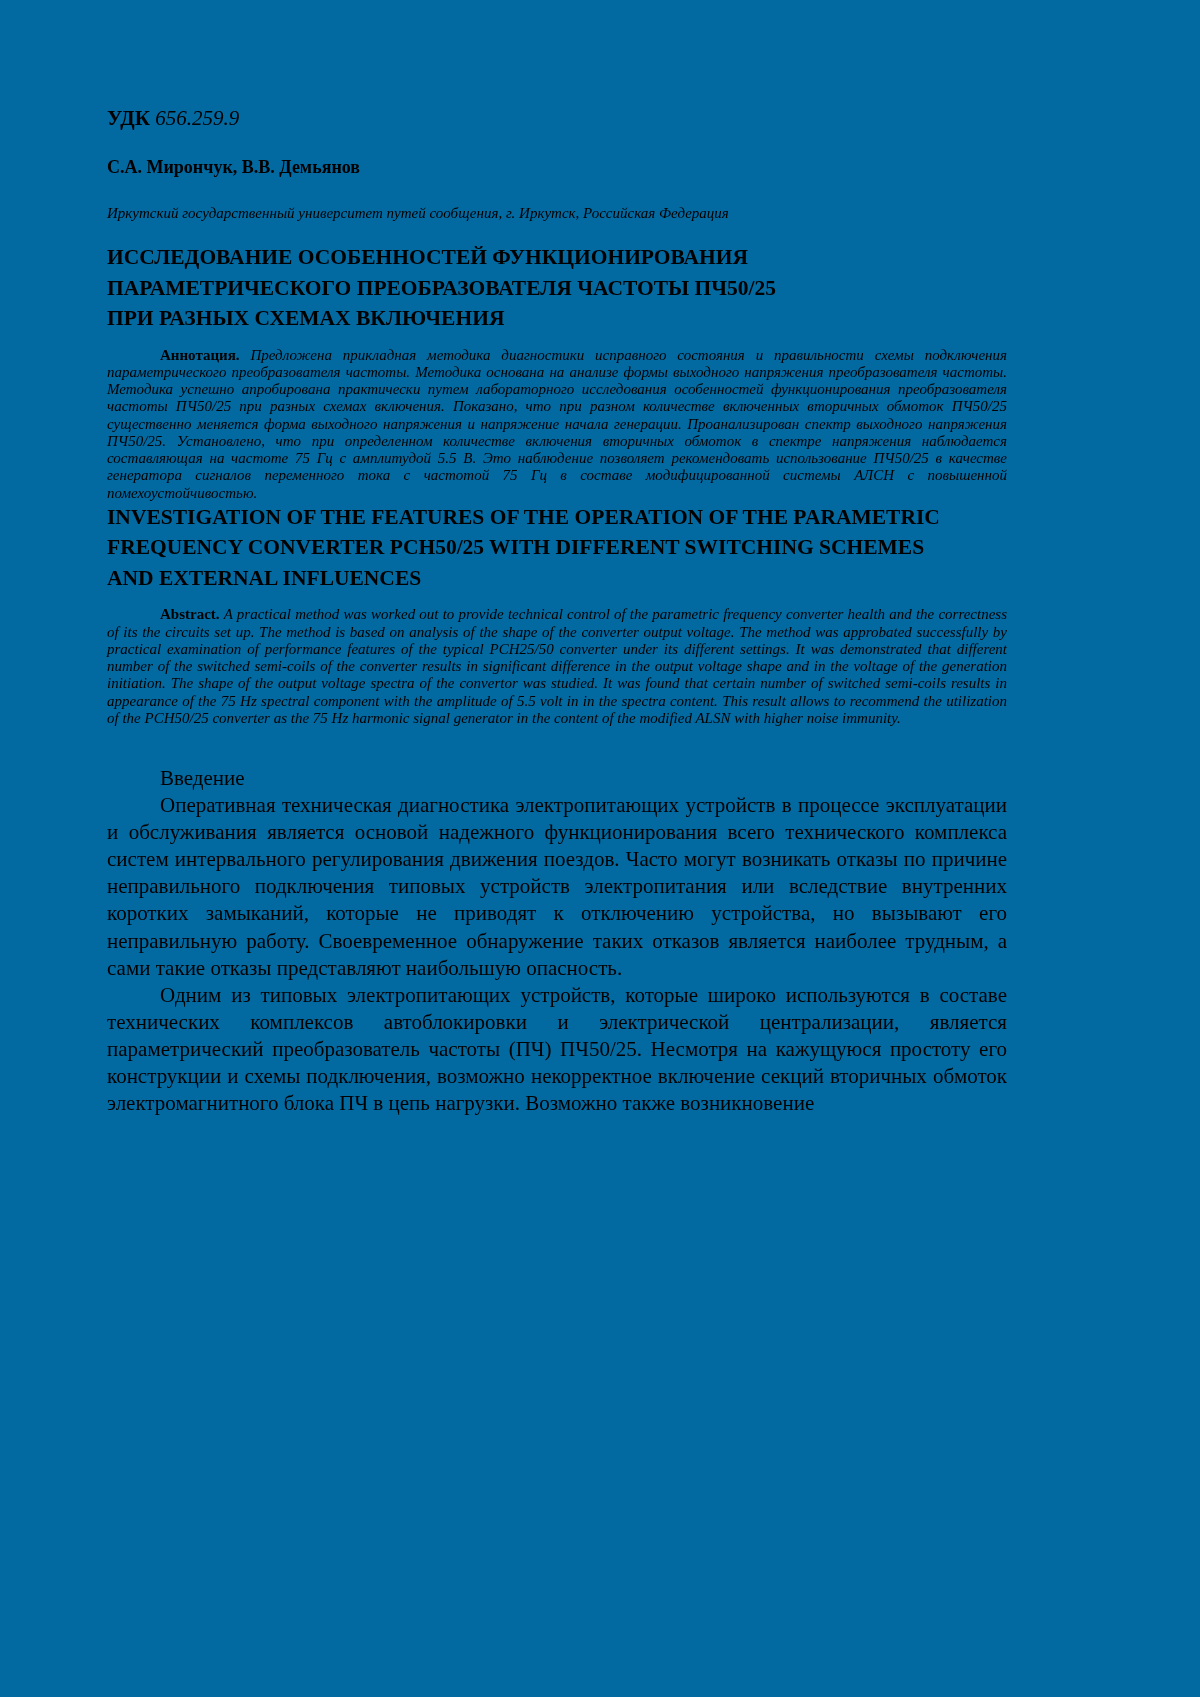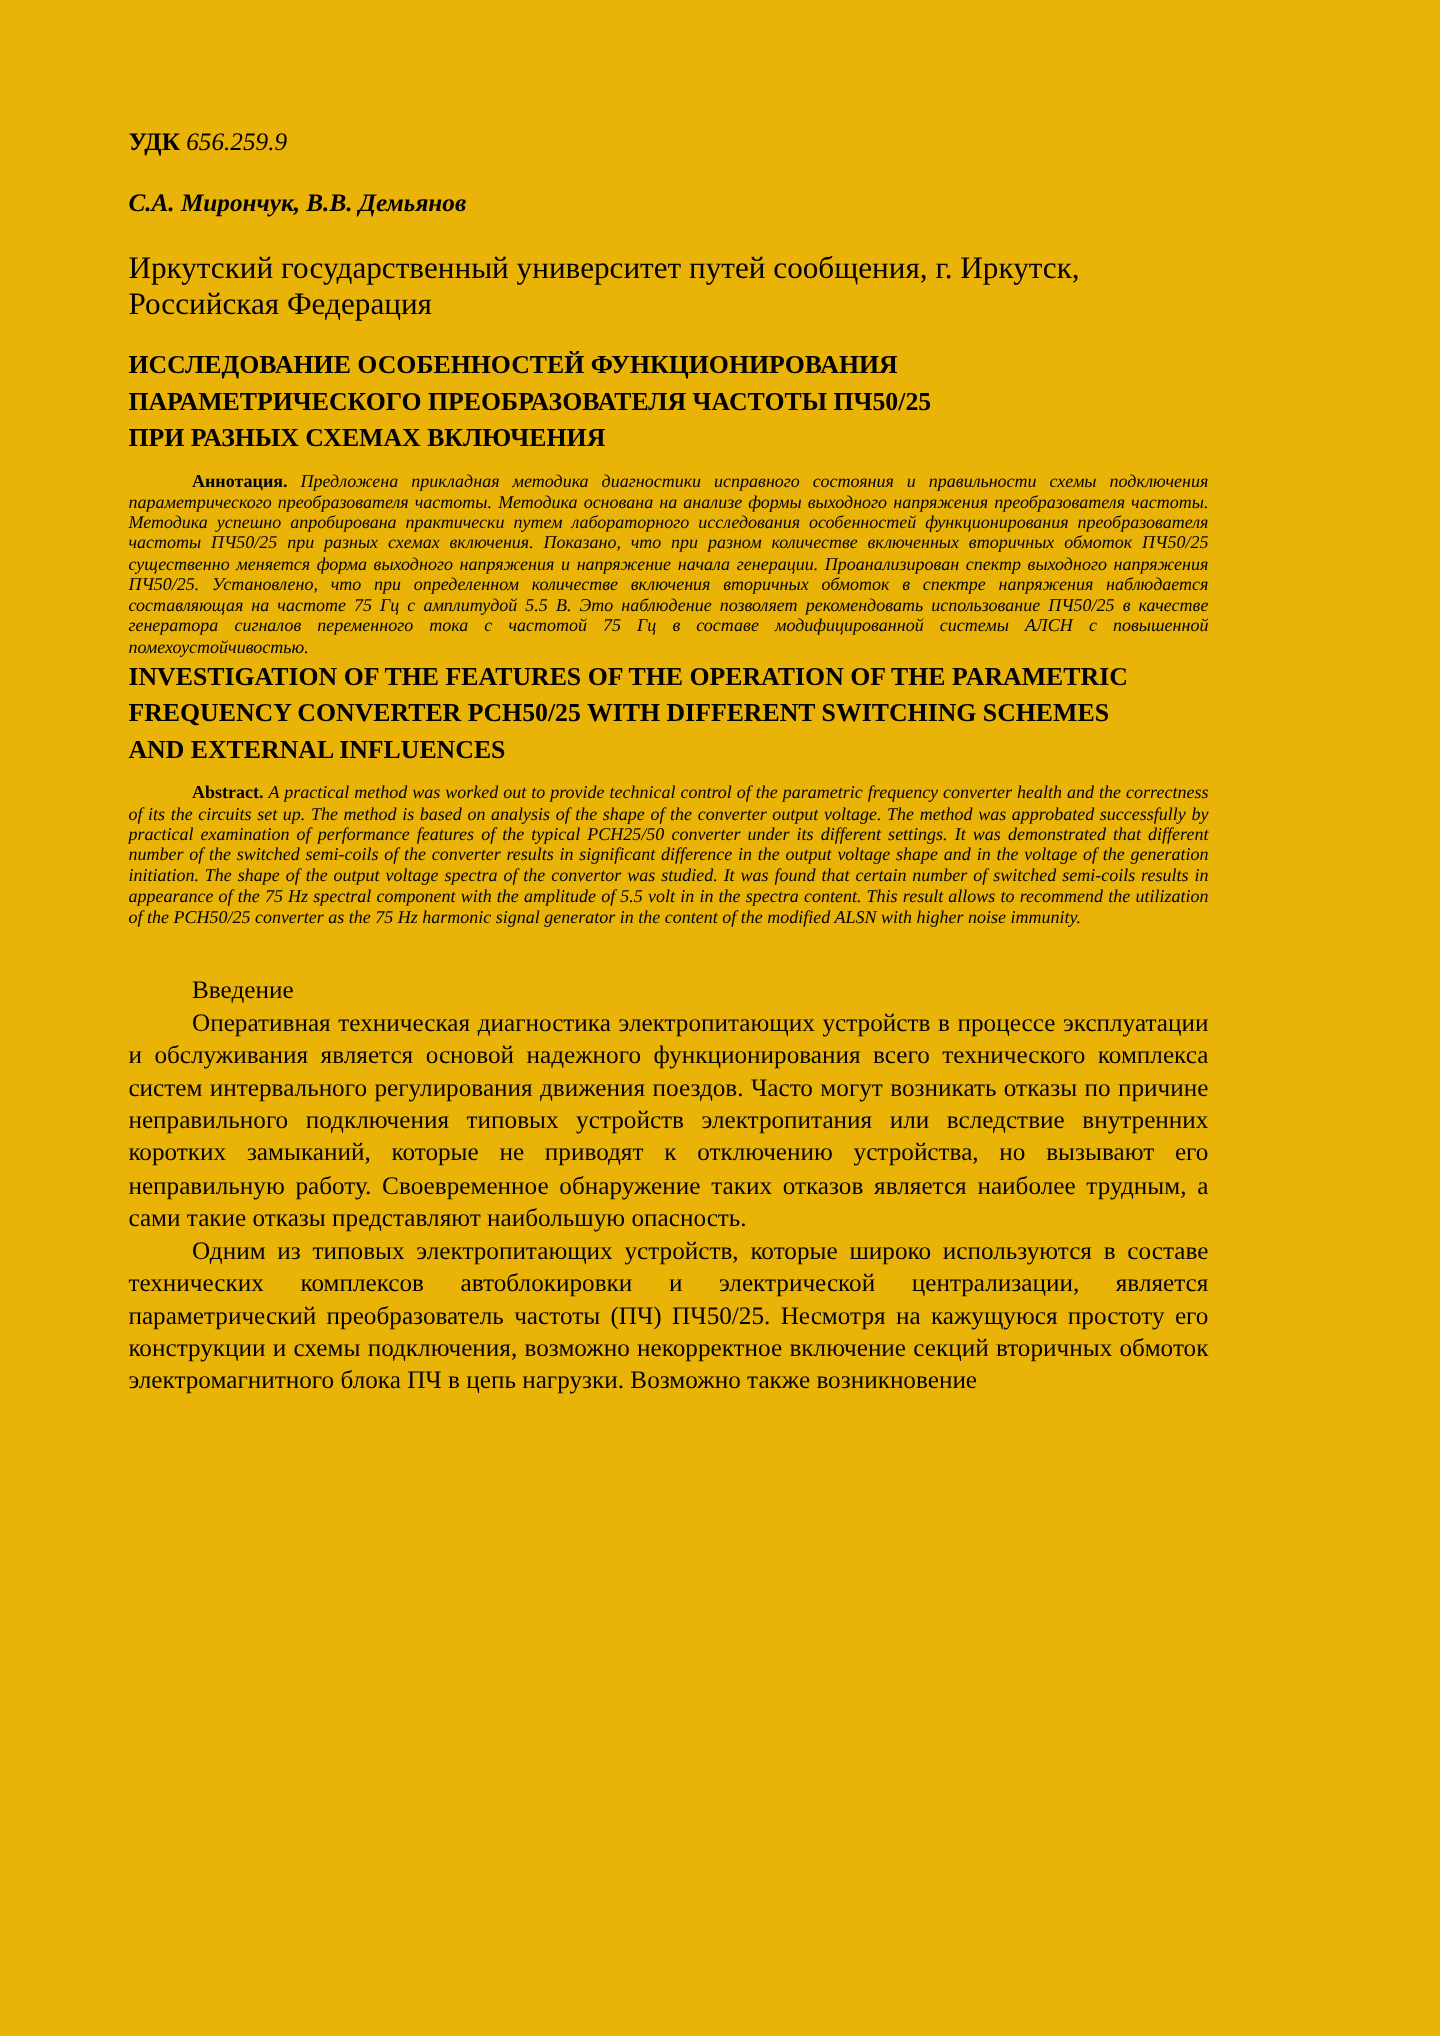--- a/index.html
+++ b/index.html
@@ -2,40 +2,40 @@
 <html><head>
 <meta charset="utf-8">
 <style>
   * { margin: 0; padding: 0; box-sizing: border-box; }
   html, body { background: #ffffff; }
   .page {
     position: relative;
     width: 1200px;
     height: 1697px;
     margin: 0 auto;
-    background: #eab308;
+    background: #0369a1;
     color: #000000;
     font-family: "Liberation Serif", "DejaVu Serif", serif;
     padding: 106px 193px 40px 107px;
     overflow: hidden;
   }
   .udk {
     font-size: 21px;
     margin-bottom: 26px;
   }
   .udk-label { font-weight: bold; }
   .udk-number { font-style: italic; }
   .authors {
-    font-size: 21px;
+    font-size: 18px;
     font-weight: bold;
-    font-style: italic;
     margin-bottom: 27px;
   }
   .affiliation {
-    font-size: 26px;
+    font-size: 15px;
+    font-style: italic;
     margin-bottom: 20px;
   }
   .paper-title {
     font-size: 21.5px;
     font-weight: bold;
     line-height: 1.42;
     white-space: pre-line;
     margin-bottom: 13px;
   }
   .abstract-para, .keywords-para {

